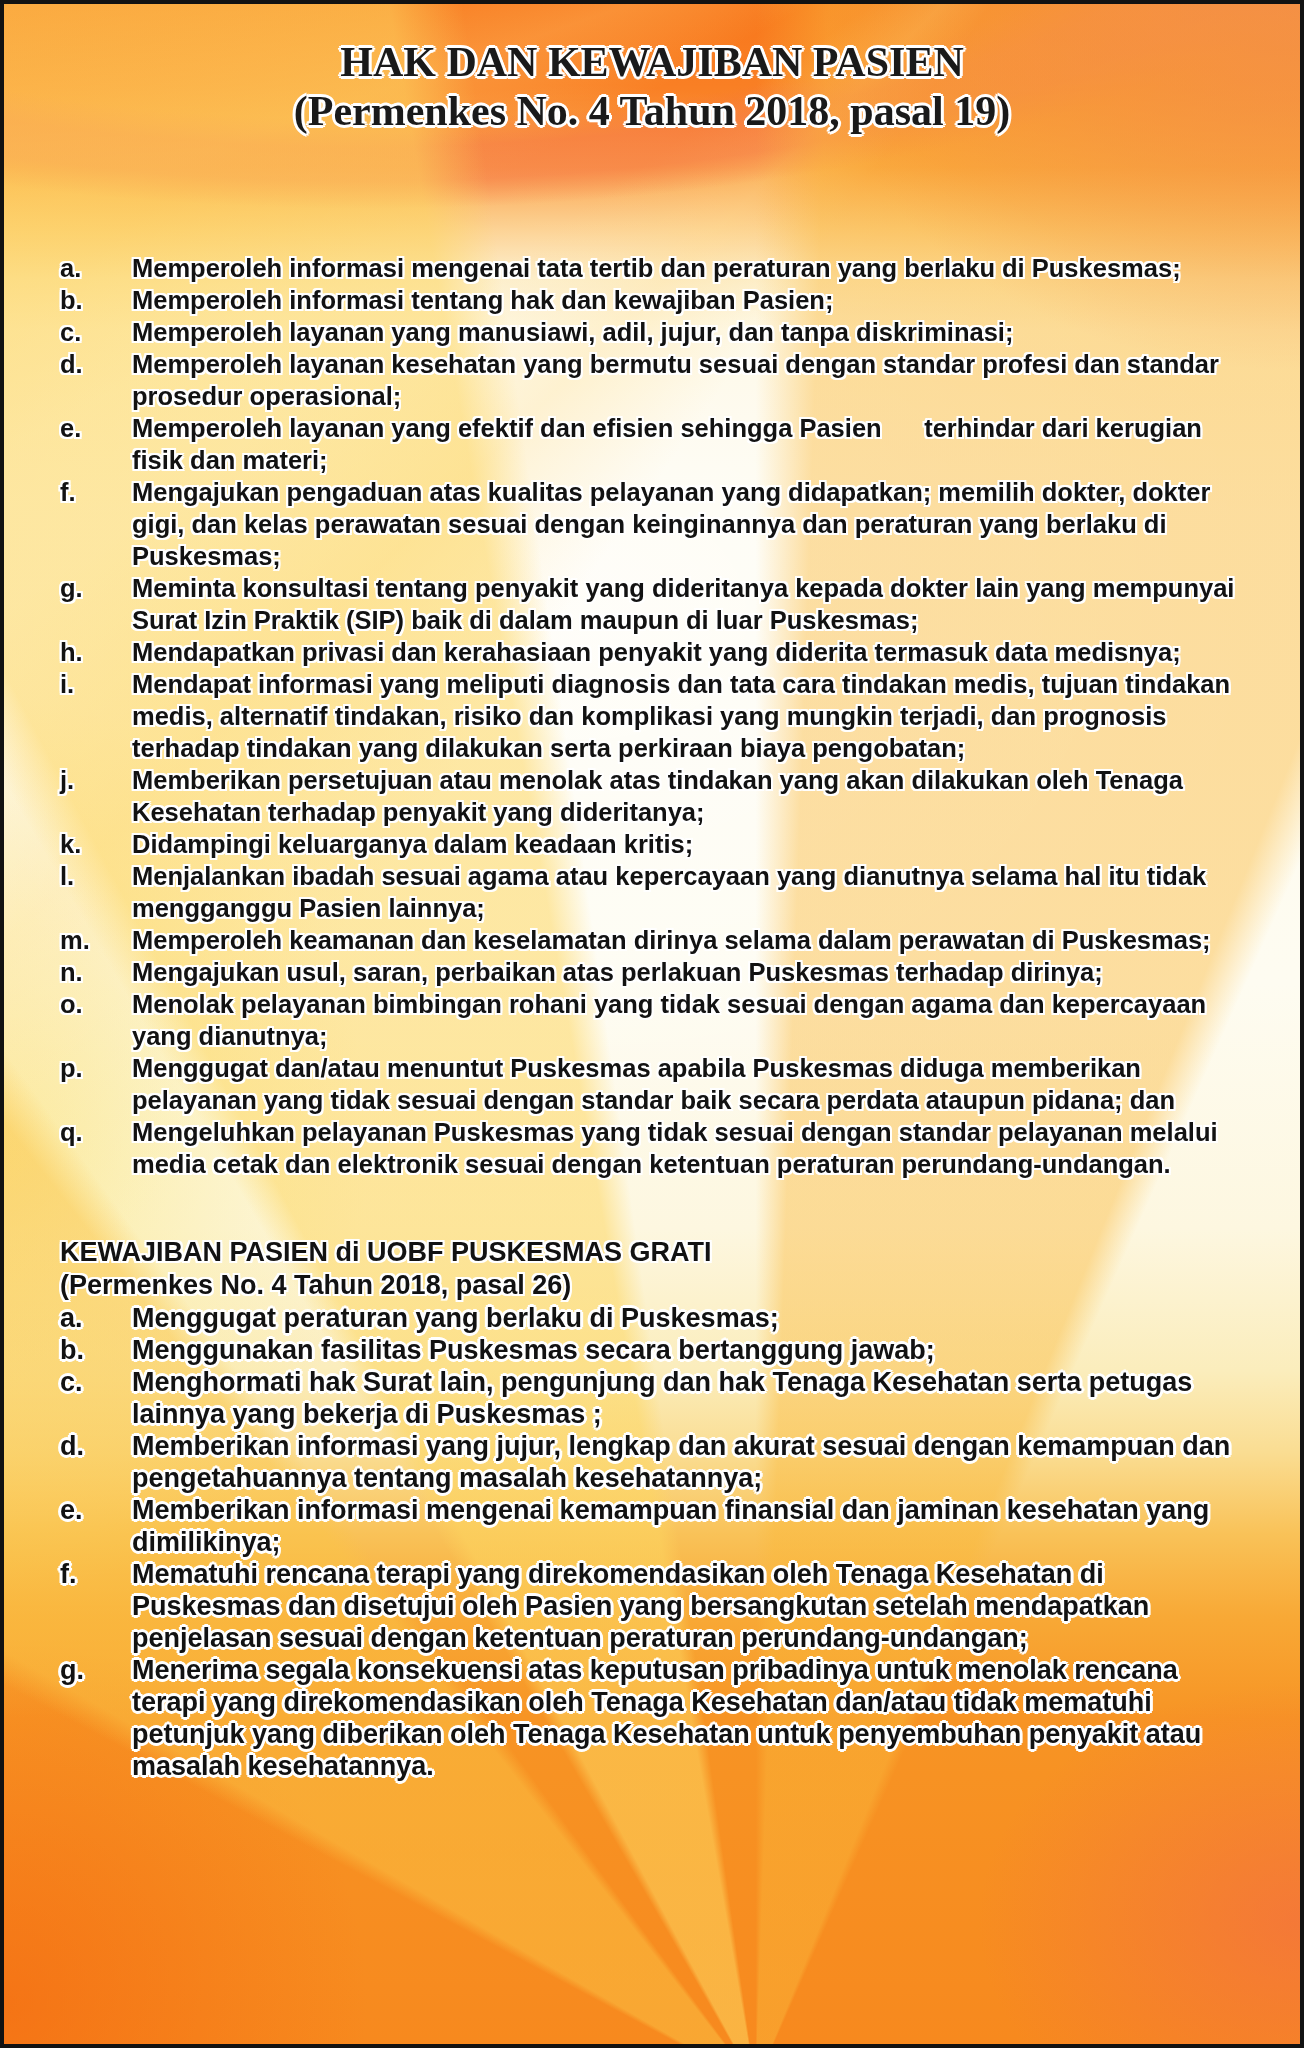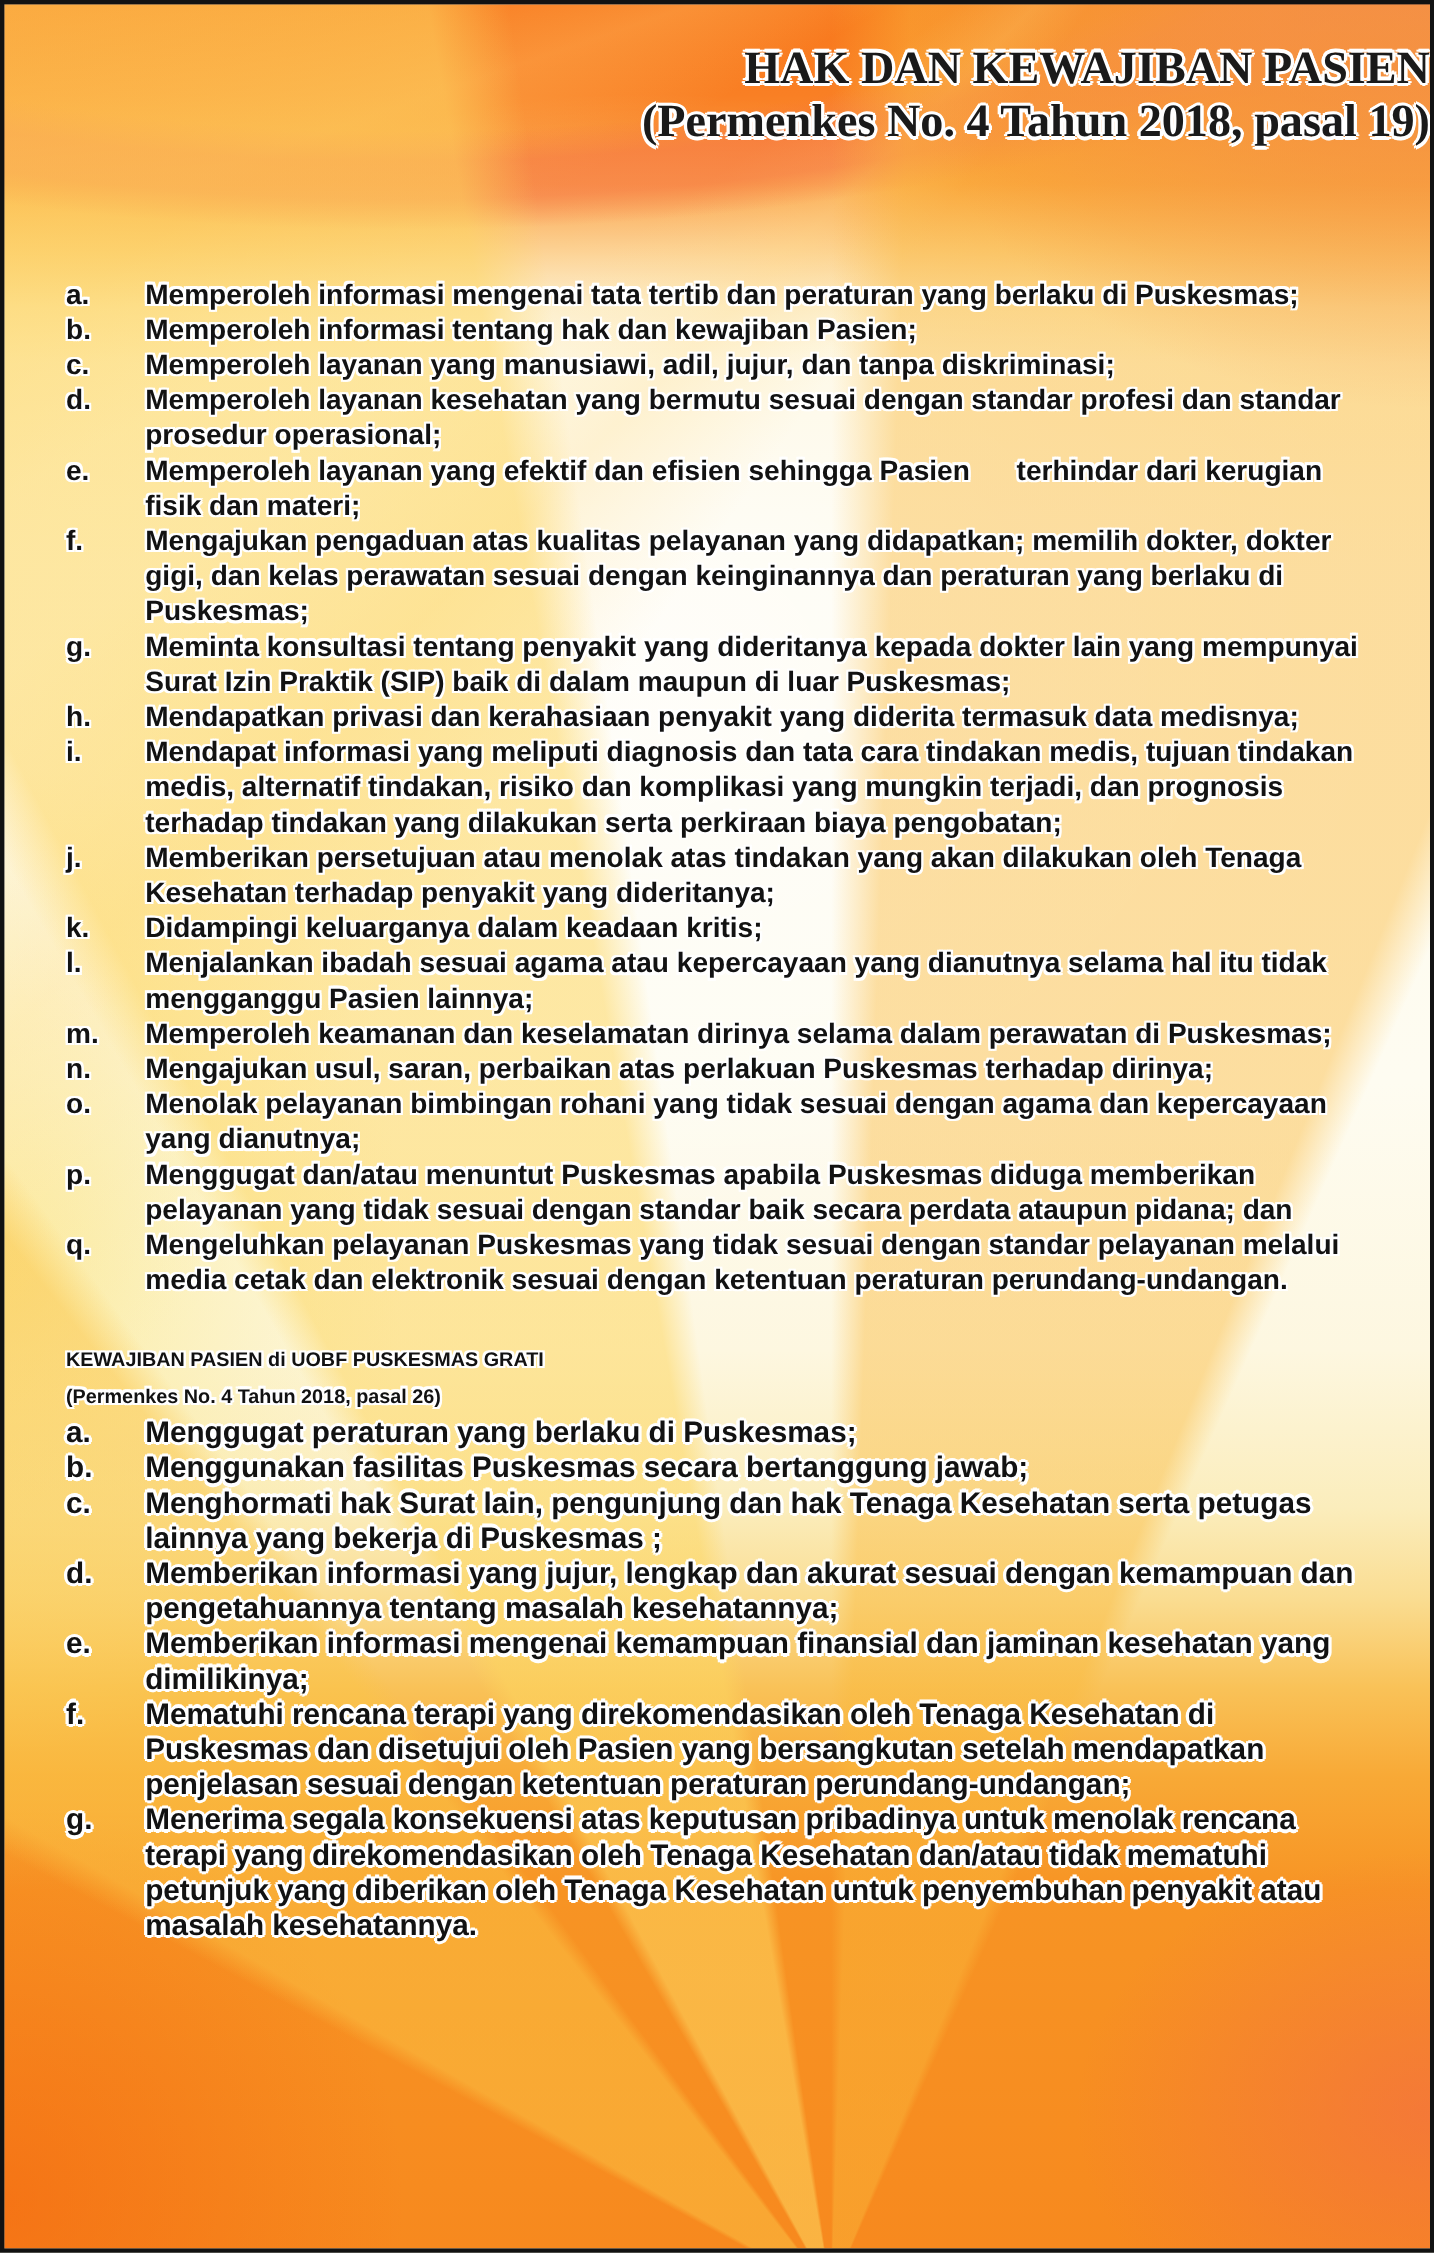--- a/index.html
+++ b/index.html
@@ -37,21 +37,21 @@
       radial-gradient(ellipse 520px 640px at 0% 56%, rgba(250,232,140,0.75), rgba(250,232,140,0) 70%),
       
       linear-gradient(180deg,
         #F8771C 0%, #F97F24 4%, #FA9838 8%, #FCC97E 11%, #FDEBC0 13.5%,
         #FEF7DF 16%, #FEFBEE 25%, #FEFCF1 48%, #FDF7E0 60%, #FBEDBC 67%,
         #FADD92 71%, #F9C258 75%, #F8A936 79%, #F79424 84%, #F7891E 100%);
   }
 
   .title-block {
     padding-top: 34px;
-    text-align: right;
+    text-align: center;
     font-family: "Liberation Serif", serif;
     font-weight: bold;
     font-size: 42px;
     line-height: 49px;
     color: #1a1a1a;
     text-shadow:
       -3px 0 0 #fff, 3px 0 0 #fff, 0 -3px 0 #fff, 0 3px 0 #fff,
       -2px -2px 0 #fff, 2px -2px 0 #fff, -2px 2px 0 #fff, 2px 2px 0 #fff;
   }
 
@@ -81,22 +81,22 @@
 
   .rights-list {
     font-size: 25.5px;
     line-height: 32px;
     text-shadow:
       -2px 0 0 #fff, 2px 0 0 #fff, 0 -2px 0 #fff, 0 2px 0 #fff,
       -2px -2px 0 #fff, 2px -2px 0 #fff, -2px 2px 0 #fff, 2px 2px 0 #fff;
   }
 
   .section-heading {
-    margin-top: 40px;
-    font-size: 18px;
+    margin-top: 56px;
+    font-size: 27px;
     line-height: 33px;
     text-shadow:
       -2px 0 0 #fff, 2px 0 0 #fff, 0 -2px 0 #fff, 0 2px 0 #fff,
       -2px -2px 0 #fff, 2px -2px 0 #fff, -2px 2px 0 #fff, 2px 2px 0 #fff;
   }
 
   .obligations-list {
     font-size: 27px;
     line-height: 32px;
     text-shadow:

